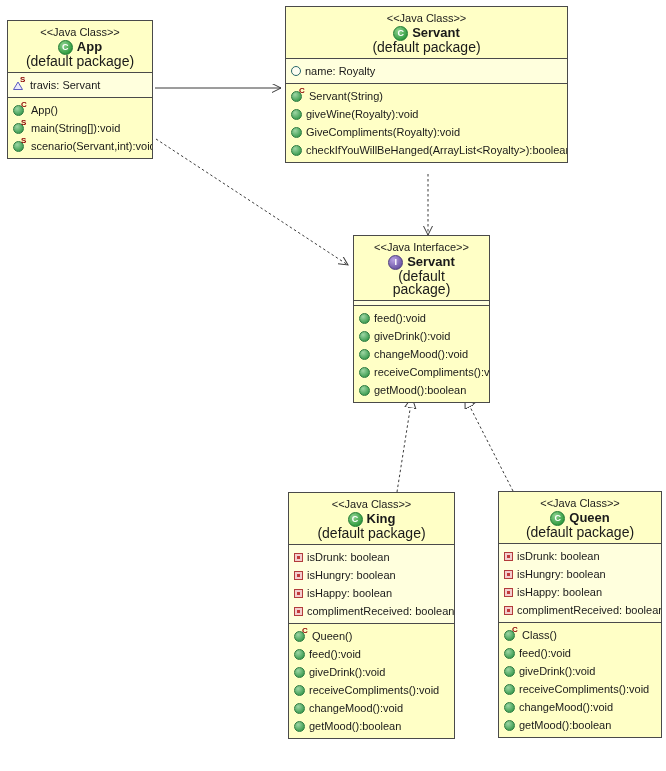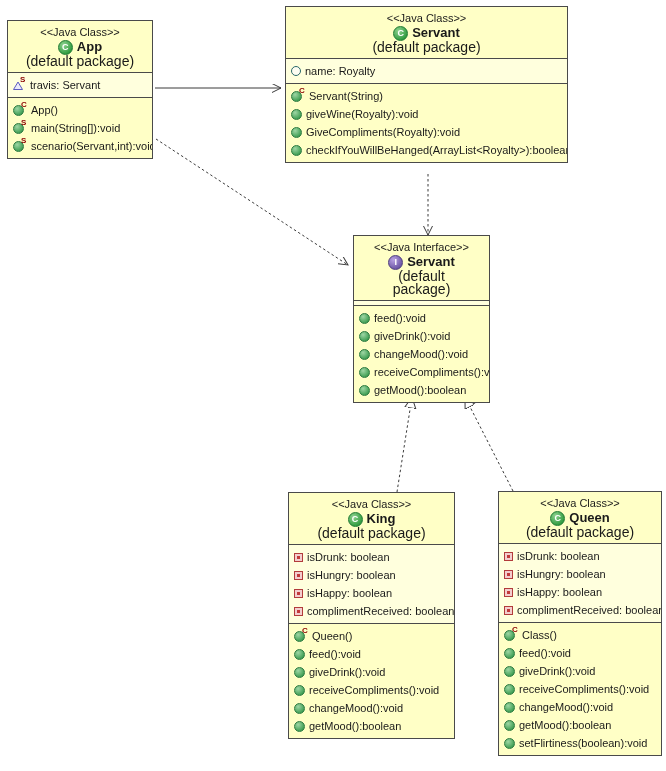--- a/index.html
+++ b/index.html
@@ -293,20 +293,16 @@
         <span class="lbl">receiveCompliments():void</span>
       </div>
       <div class="row">
         <span class="dot"></span>
         <span class="lbl">changeMood():void</span>
       </div>
       <div class="row">
         <span class="dot"></span>
         <span class="lbl">getMood():boolean</span>
       </div>
-      <div class="row">
-        <span class="dot"></span>
-        <span class="lbl">setFlirtiness(boolean):void</span>
-      </div>
     </div>
   </div>
 
 </div>
 
 </body></html>

